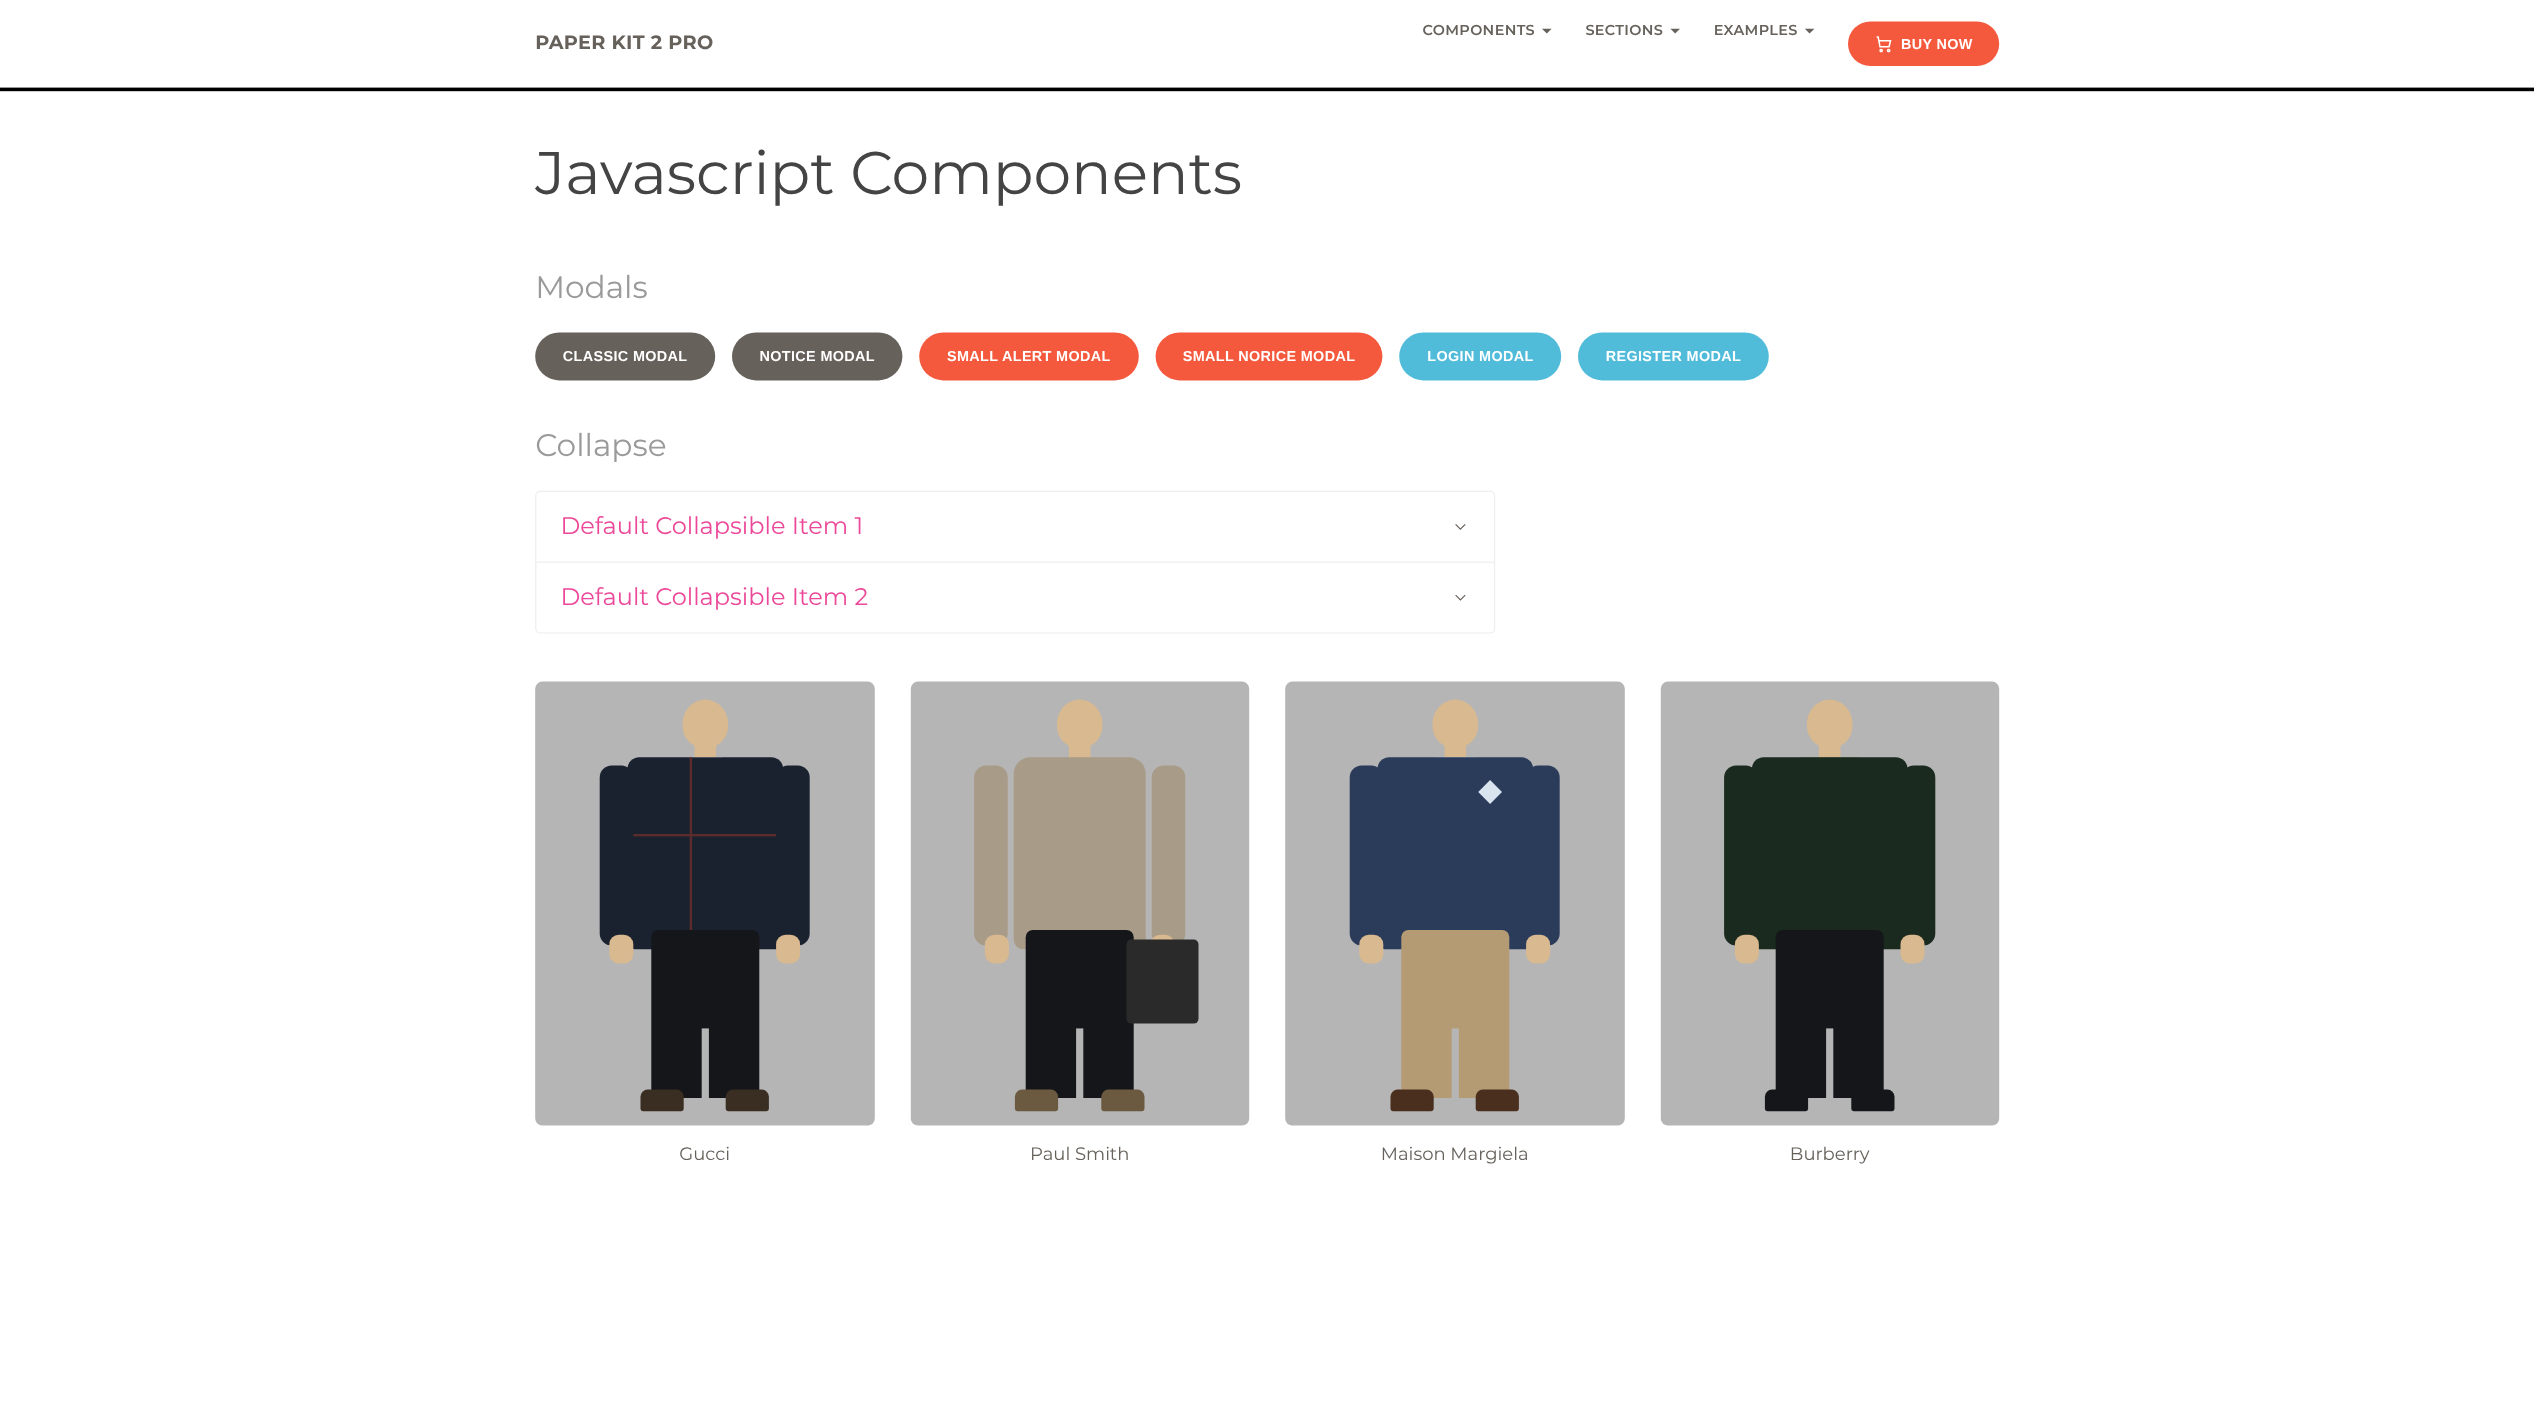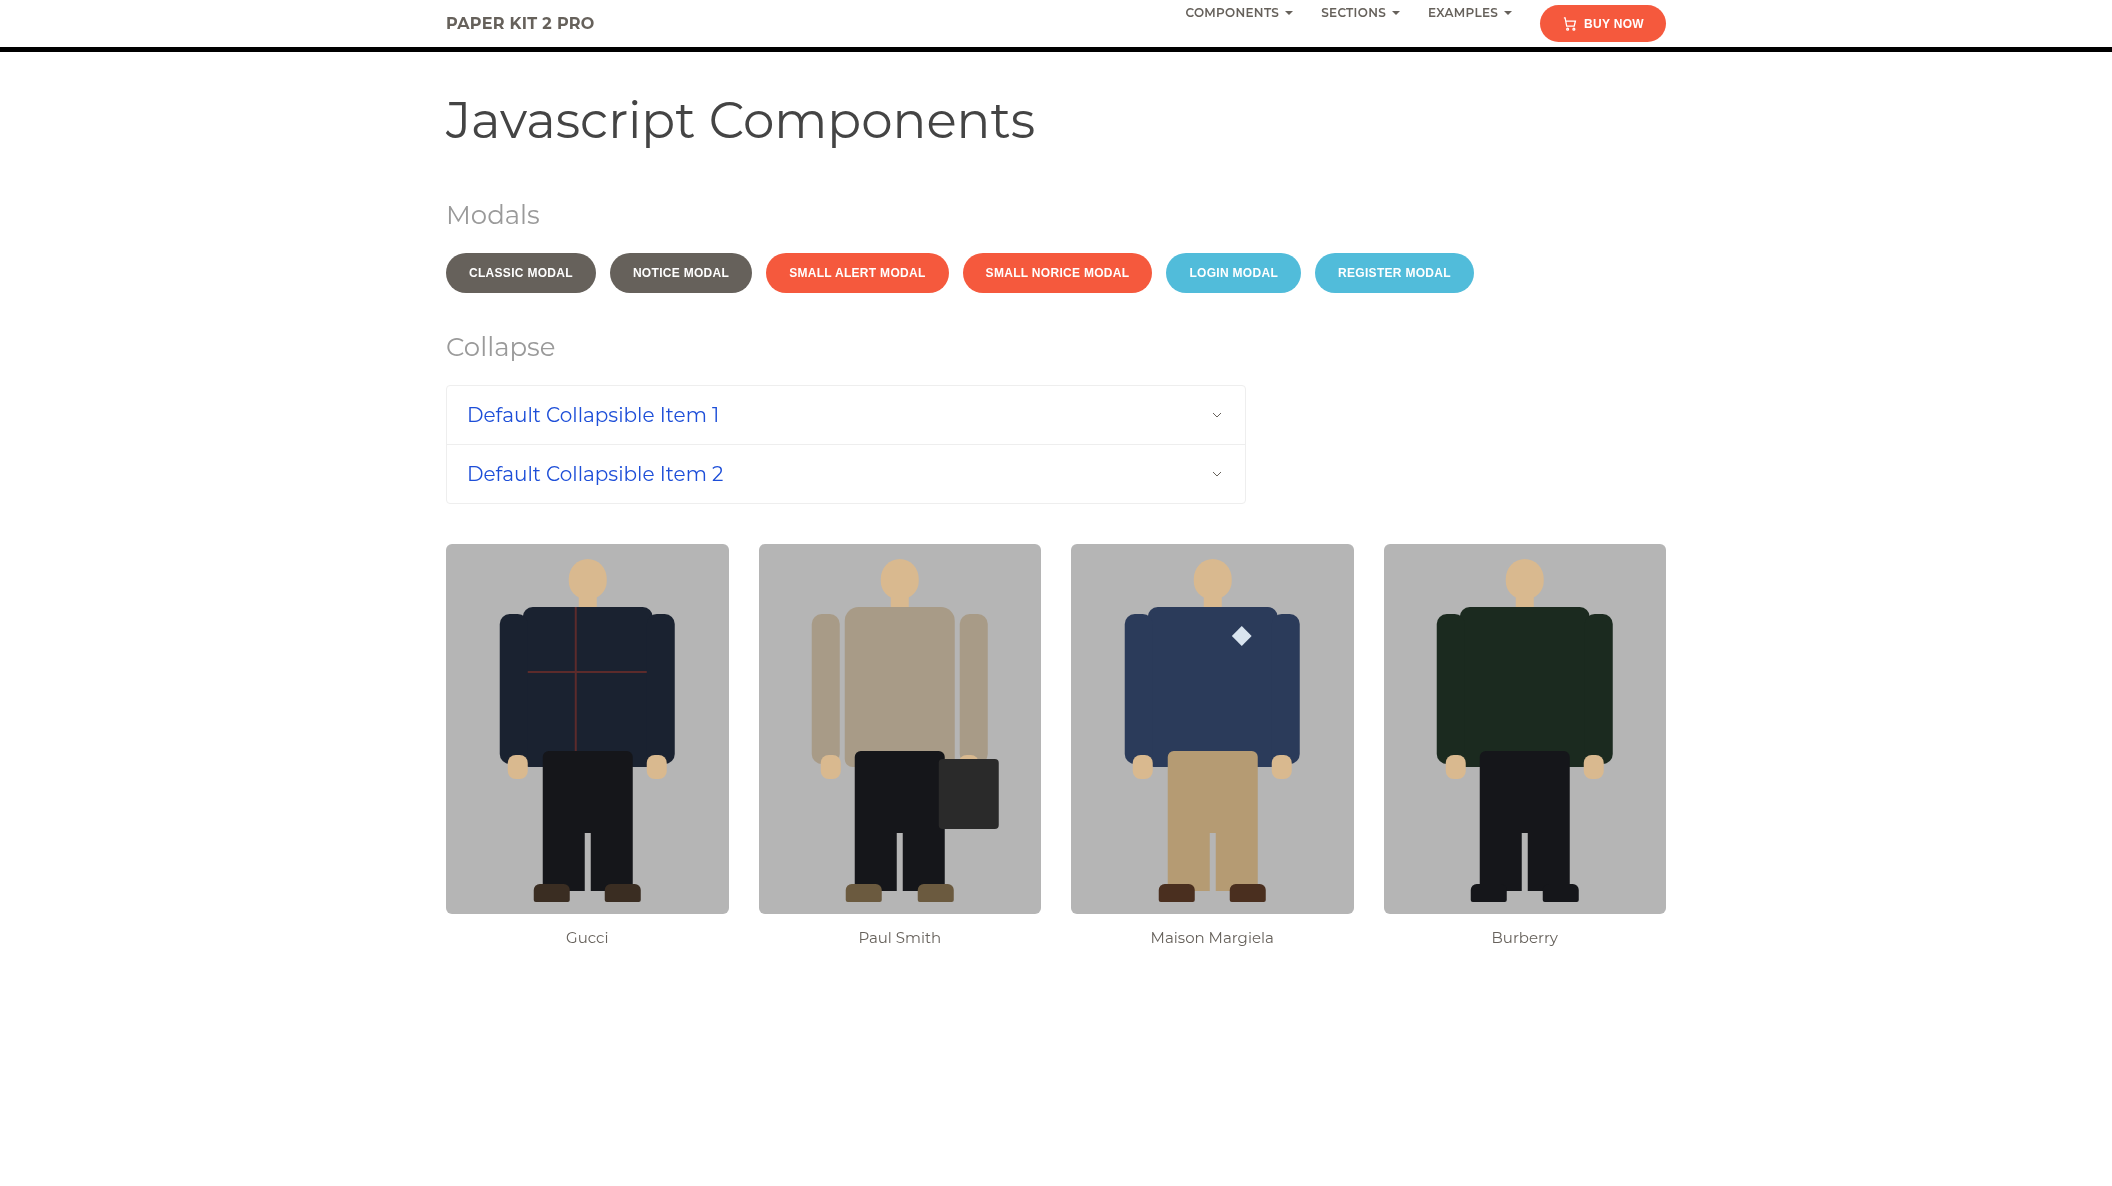--- a/index.html
+++ b/index.html
@@ -2,22 +2,22 @@
 <html><head>
   <meta charset="utf-8">
   <style>
     * { margin: 0; padding: 0; box-sizing: border-box; }
     body {
       font-family: 'Montserrat', -apple-system, BlinkMacSystemFont, 'Segoe UI', Roboto, Helvetica, Arial, sans-serif;
       background: #fff;
       color: #66615b;
     }
     .navbar {
-      height: 52px;
-      border-bottom: 5px solid #000000;
+      height: 76px;
+      border-bottom: 3px solid #000000;
       display: flex;
       align-items: center;
       padding: 0 40px;
     }
     .navbar-inner {
       width: 1220px;
       margin: 0 auto;
       display: flex;
       align-items: center;
       justify-content: space-between;
@@ -119,21 +119,21 @@
       border-bottom: 1px solid #eee;
       padding: 17px 20px;
       display: flex;
       justify-content: space-between;
       align-items: center;
       cursor: pointer;
     }
     .collapse-item:last-child { border-bottom: none; }
     .collapse-label {
       font-size: 20px;
-      color: #1d4ed8;
+      color: #ec4899;
       font-weight: 400;
     }
     .chevron {
       width: 16px; height: 16px;
       stroke: #66615b;
       stroke-width: 1.5;
       fill: none;
     }
     .gallery {
       display: grid;

